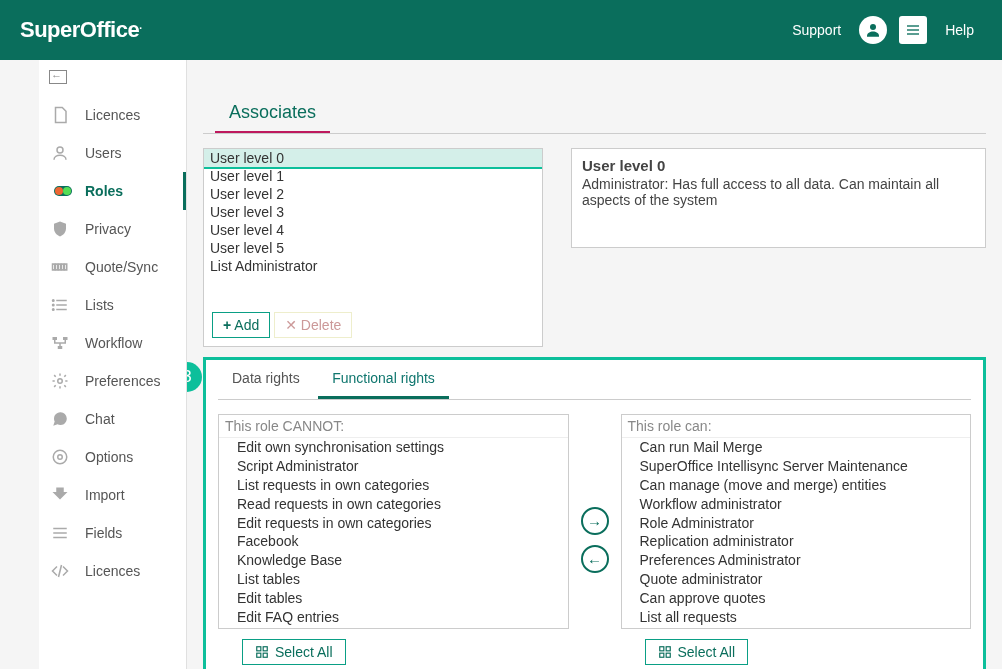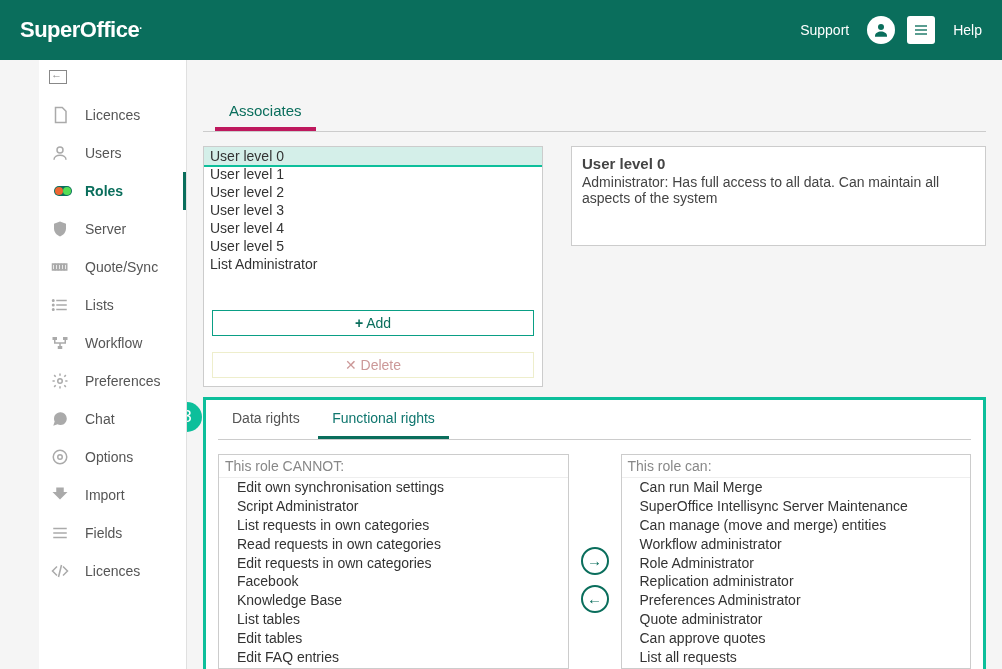--- a/index.html
+++ b/index.html
@@ -25,30 +25,30 @@
     .sidebar-item { display: flex; align-items: center; padding: 10px 12px; font-size: 14px; color: #555; cursor: pointer; }
     .sidebar-item.active { font-weight: 700; color: #0a6e5c; border-right: 3px solid #0a6e5c; }
     .sidebar-icon { width: 24px; text-align: center; margin-right: 10px; color: #888; font-size:16px;}
     .sidebar-item.active .sidebar-icon { color: #0a6e5c; }
 
     
     .content { flex: 1; padding: 34px 16px 16px 16px; position:relative; overflow:auto;}
 
     
     .top-tabbar { border-bottom: 1px solid #ccc; padding-left:12px; }
-    .top-tab { display: inline-block; padding: 8px 14px; font-size: 15px; color: #0a6e5c; border-bottom: 4px solid #be185d; font-weight: 500; cursor:pointer;}
+    .top-tab { display: inline-block; padding: 8px 14px; font-size: 18px; color: #0a6e5c; border-bottom: 2px solid #be185d; font-weight: 500; cursor:pointer;}
 
     
     .upper { display: flex; gap: 28px; margin-top: 14px; }
     .levels-panel, .desc-panel { border: 1px solid #ccc; background: #fff; }
     .levels-panel { width: 340px; }
     .levels-list { height: 155px; overflow-y: scroll; }
     .level-item { padding: 1px 6px; font-size: 14px; color: #333; cursor:pointer; }
     .level-item.selected { background: #d4efe9; outline: 2px solid #0dbf9b; position:relative; z-index:2;}
-    .level-actions { padding: 8px; display:flex; gap:16px;flex-direction:column;}
+    .level-actions { padding: 8px; display:flex; gap:4px;}
     .btn { border: 1px solid #0a9f85; background:#fff; color: #0a6e5c; padding: 4px 10px; font-size: 14px; cursor:pointer;}
     .btn.disabled { border-color:#eec; color:#c99; cursor:default;}
     .desc-panel { flex: 1; padding: 8px 10px; height: 100px; }
     .desc-title { font-weight: 700; color:#444; font-size:15px; margin-bottom:2px;}
     .desc-text { font-size: 14px; color:#444; }
 
     
     .lower { border: 3px solid #0dbf9b; margin-top: 10px; padding: 0 12px 18px 12px; background:#fff; position:relative;}
     .step-badge { position:absolute; left:-34px; top:2px; width:30px; height:30px; border-radius:50%; background:#0dbf9b; color:#fff; display:flex; align-items:center; justify-content:center; font-size:17px; font-weight:500;}
     .lower-tabs { border-bottom: 1px solid #ccc; }
@@ -83,21 +83,21 @@
         <path d="M4 20c0-4 4-6 8-6s8 2 8 6v1H4z"></path>
       </svg>
   </span>
   <span class="header-square">
     <svg width="16" height="16" viewBox="0 0 24 24" fill="#0a6e5c">
         <rect x="3" y="5" width="18" height="2"></rect>
         <rect x="3" y="11" width="18" height="2"></rect>
         <rect x="3" y="17" width="18" height="2"></rect>
       </svg>
   </span>
-  <span class="header-link" style="margin-right:0">Help</span>
+  <span class="header-link" style="margin-right:8px">Help</span>
 </div>
 
 <div class="main">
 
   <div class="sidebar">
     <div class="collapse-btn"><span class="box"></span></div>
     <div id="sidebar-items">
         <div class="sidebar-item">
           <span class="sidebar-icon">
             <svg width="18" height="18" viewBox="0 0 24 24" fill="#aaa">
@@ -118,21 +118,21 @@
         <div class="sidebar-item active">
           <span class="sidebar-icon"><span style="display:inline-block;width:18px;height:10px;border-radius:5px;background:#0a6e5c;position:relative"><span style="position:absolute;left:1px;top:1px;width:8px;height:8px;border-radius:50%;background:#e63"></span><span style="position:absolute;right:1px;top:1px;width:8px;height:8px;border-radius:50%;background:#5d5"></span></span></span>
           <span>Roles</span>
         </div>
         <div class="sidebar-item">
           <span class="sidebar-icon">
             <svg width="18" height="18" viewBox="0 0 24 24" fill="#aaa">
               <path d="M12 2l8 3v6c0 5-3 9-8 11-5-2-8-6-8-11V5z"></path>
             </svg>
           </span>
-          <span>Server</span>
+          <span>Privacy</span>
         </div>
         <div class="sidebar-item">
           <span class="sidebar-icon">
             <svg width="18" height="18" viewBox="0 0 24 24" fill="none" stroke="#aaa" stroke-width="2">
               <rect x="2" y="8" width="3" height="8"></rect>
               <rect x="6" y="8" width="3" height="8"></rect>
               <rect x="10" y="8" width="3" height="8"></rect>
               <rect x="14" y="8" width="3" height="8"></rect>
               <rect x="18" y="8" width="3" height="8"></rect>
             </svg>

